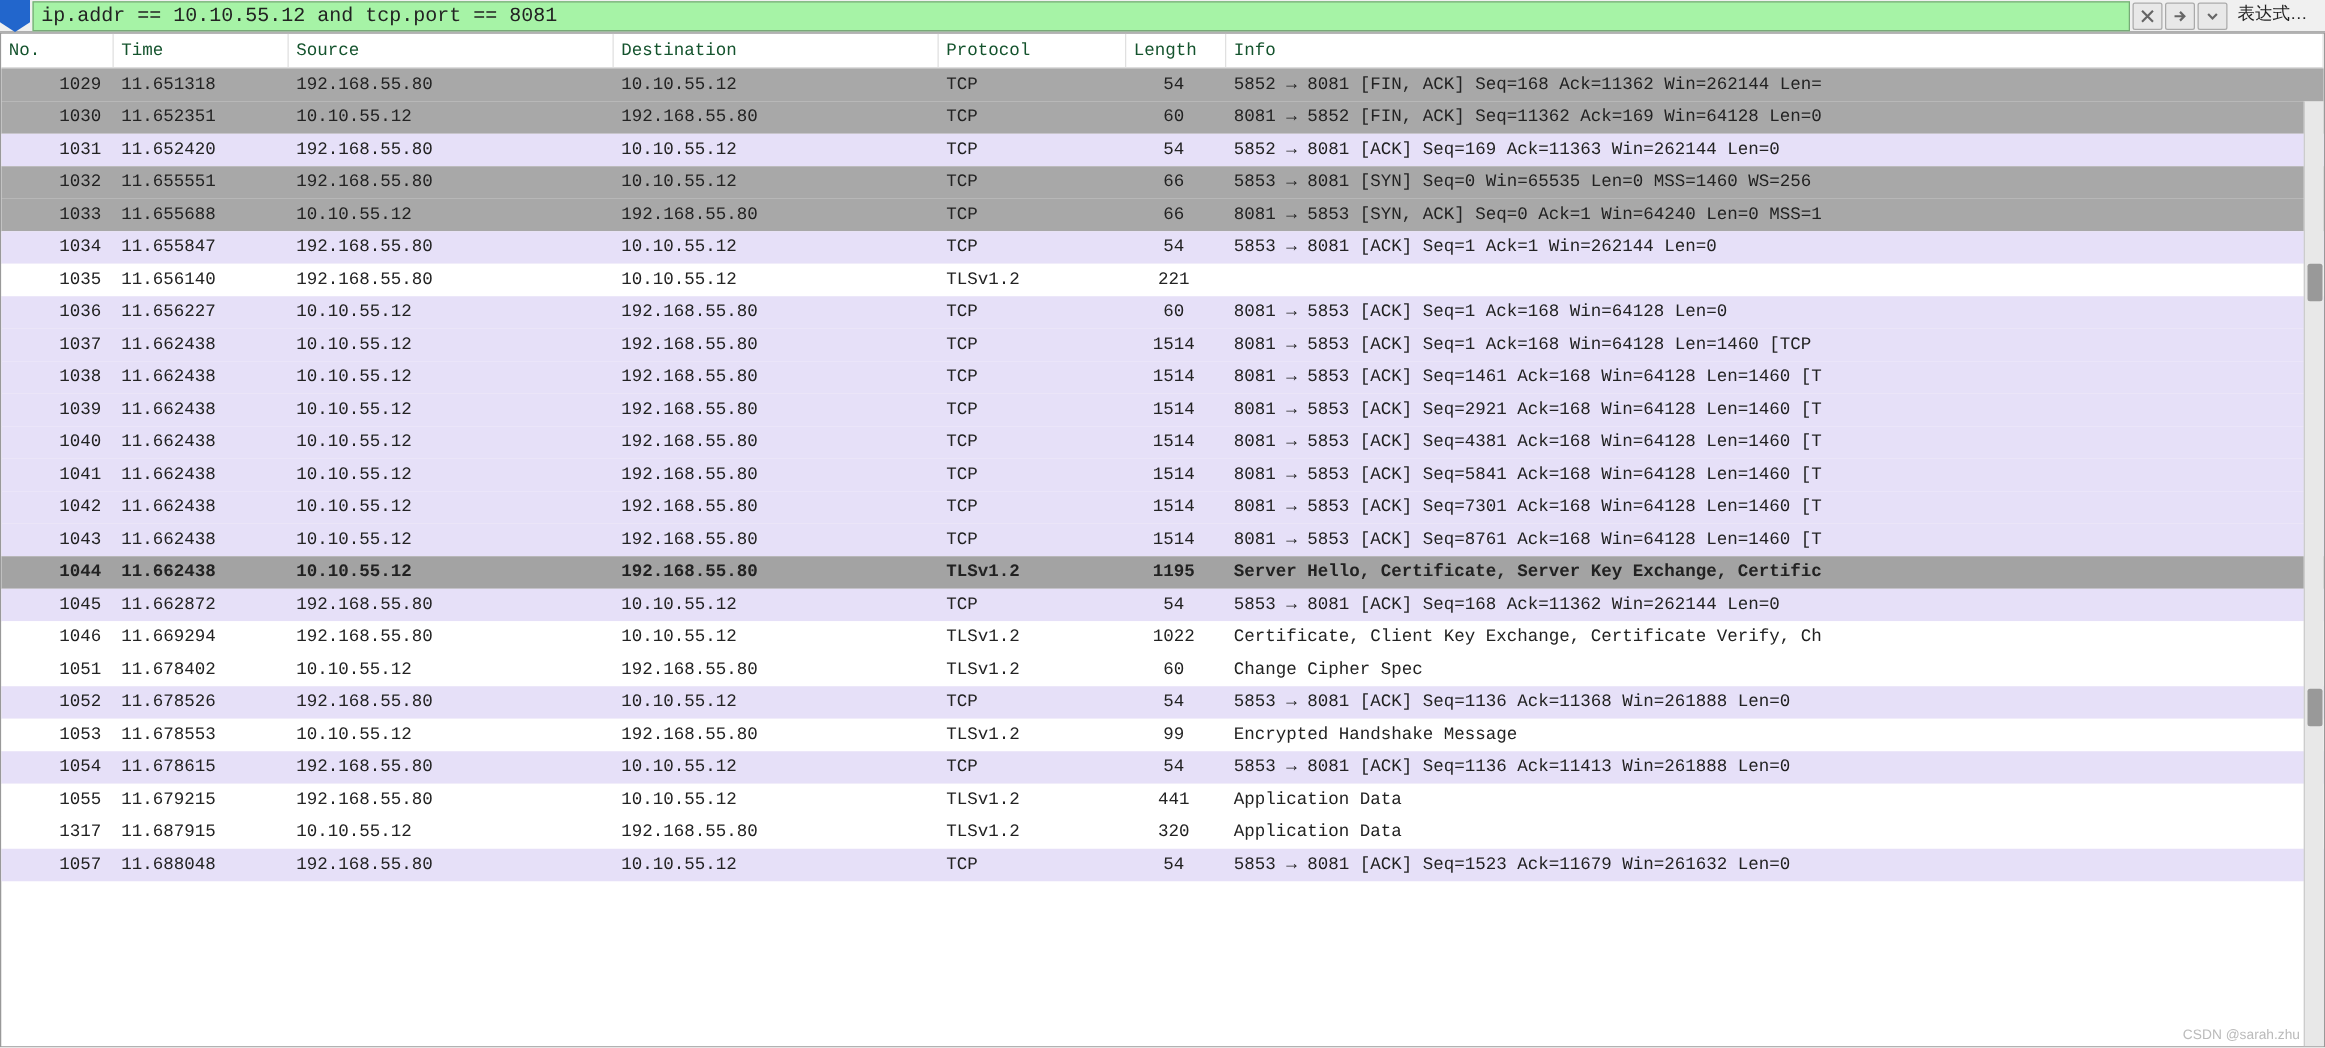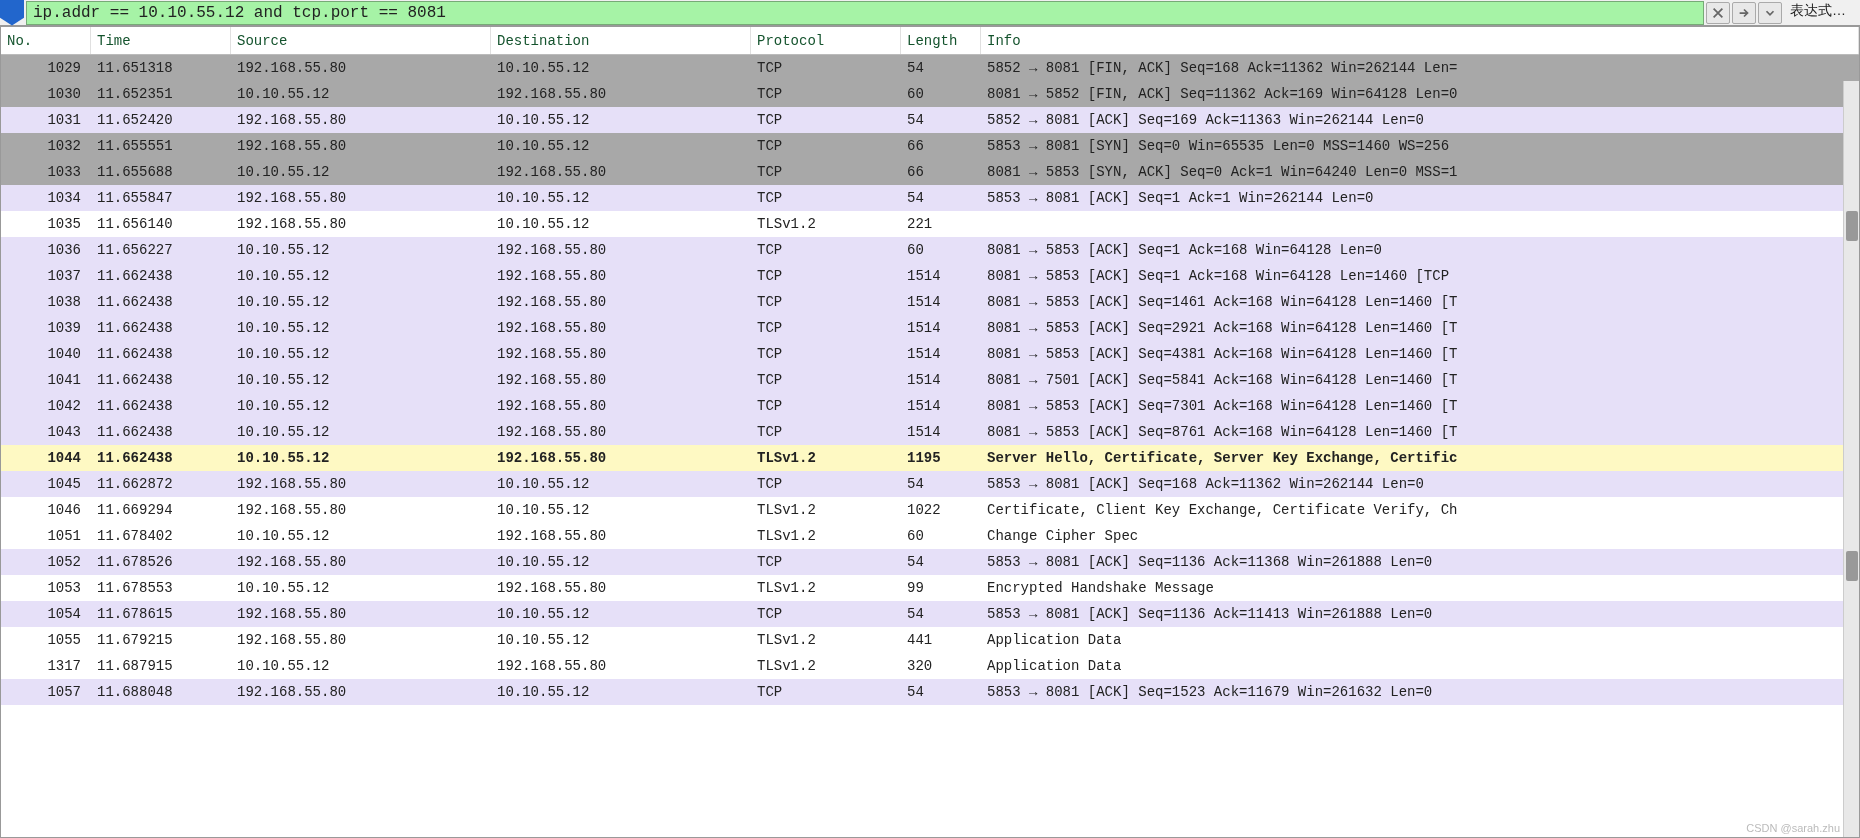--- a/index.html
+++ b/index.html
@@ -96,28 +96,28 @@
 .row .col {
   padding-left: 6px;
   overflow: hidden;
   text-overflow: clip;
 }
 .col-no     { width: 90px; text-align: right; padding-right: 10px; }
 .col-time   { width: 140px; }
 .col-src    { width: 260px; }
 .col-dst    { width: 260px; }
 .col-proto  { width: 150px; }
-.col-len    { width: 80px; text-align: left; padding-right: 10px; }
+.col-len    { width: 80px; text-align: center; padding-right: 10px; }
 .col-info   { flex: 1; }
 .header-row .col-no { text-align: left; }
 .header-row .col-len { text-align: center; }
 .bg-gray   { background: #a8a8a8; }
 .bg-lilac  { background: #e6e0f8; }
 .bg-white  { background: #ffffff; }
-.bg-cream  { background: #fef9c3; font-weight: 600; }
+.bg-cream  { background: #a3a3a3; font-weight: 600; }
 .right-scroll {
   position: absolute;
   right: 0;
   top: 54px;
   width: 16px;
   height: calc(100% - 54px);
   background: #e8e8e8;
   border-left: 1px solid #ccc;
 }
 .scroll-thumb {
@@ -282,21 +282,21 @@
         <div class="col col-len">1514</div>
         <div class="col col-info">8081 → 5853 [ACK] Seq=4381 Ack=168 Win=64128 Len=1460 [T</div>
       </div>
       <div class="row bg-lilac">
         <div class="col col-no">1041</div>
         <div class="col col-time">11.662438</div>
         <div class="col col-src">10.10.55.12</div>
         <div class="col col-dst">192.168.55.80</div>
         <div class="col col-proto">TCP</div>
         <div class="col col-len">1514</div>
-        <div class="col col-info">8081 → 7501 [ACK] Seq=5841 Ack=168 Win=64128 Len=1460 [T</div>
+        <div class="col col-info">8081 → 5853 [ACK] Seq=5841 Ack=168 Win=64128 Len=1460 [T</div>
       </div>
       <div class="row bg-lilac">
         <div class="col col-no">1042</div>
         <div class="col col-time">11.662438</div>
         <div class="col col-src">10.10.55.12</div>
         <div class="col col-dst">192.168.55.80</div>
         <div class="col col-proto">TCP</div>
         <div class="col col-len">1514</div>
         <div class="col col-info">8081 → 5853 [ACK] Seq=7301 Ack=168 Win=64128 Len=1460 [T</div>
       </div>

